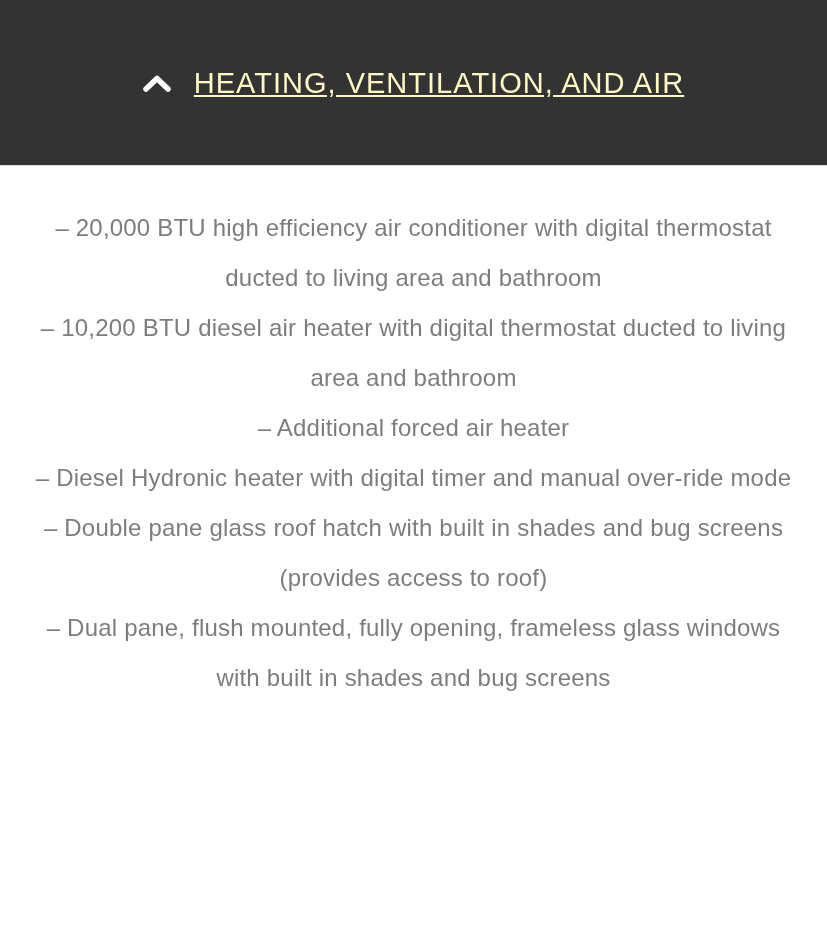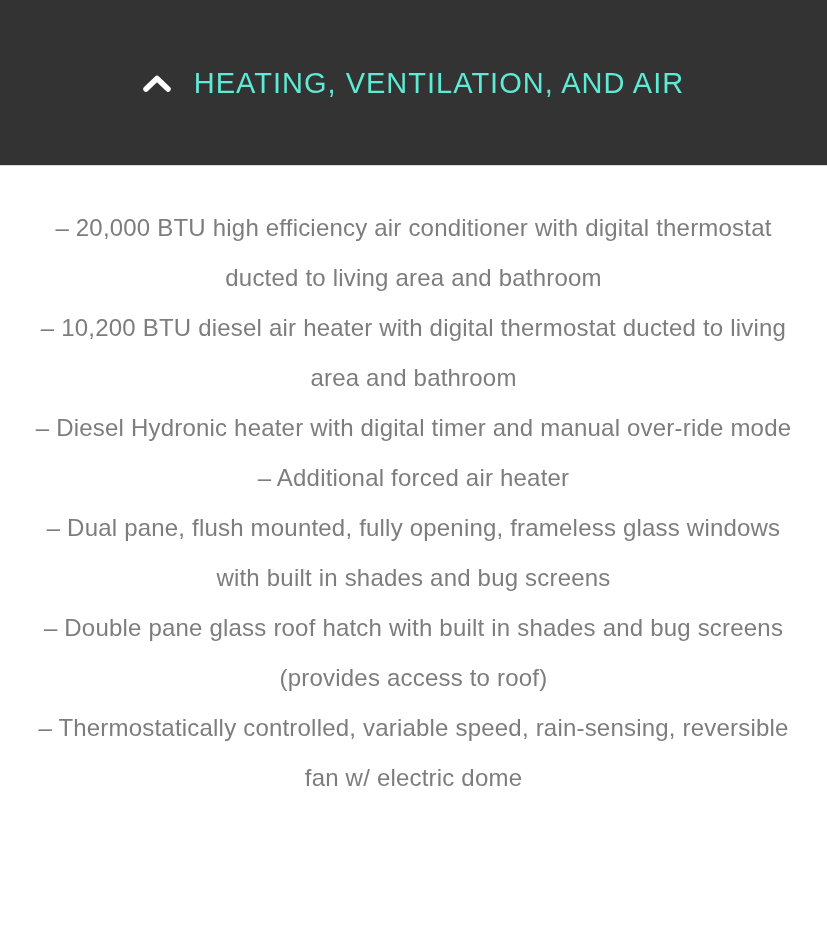--- a/index.html
+++ b/index.html
@@ -36,26 +36,27 @@
     align-items: center;
     gap: 23px;
   }
   .chevron {
     display: inline-flex;
     align-items: center;
     margin-top: 2px;
   }
   .chevron svg { display: block; }
   .header-title-text {
-    color: #5eead4;
+    color: #fef9c3;
     font-size: 29px;
     line-height: 60px;
     letter-spacing: 1px;
     font-weight: 400;
     white-space: nowrap;
+    text-decoration: underline;
   }
   .accordion-body {
     box-sizing: border-box;
     width: 827px;
     padding: 37px 30px 0 30px;
     background: #ffffff;
   }
   .spec-item {
     color: #7d7d7d;
     font-size: 24px;
@@ -77,20 +78,19 @@
           <polyline points="3,15 14,4.5 25,15" fill="none" stroke="#ffffff" stroke-width="5.5" stroke-linecap="round" stroke-linejoin="round"></polyline>
         </svg>
       </span>
       <span class="header-title-text">HEATING, VENTILATION, AND AIR</span>
     </div>
   </div>
 
   <div class="accordion-body">
     <div class="spec-item">– 20,000 BTU high efficiency air conditioner with digital thermostat ducted to living area and bathroom</div>
     <div class="spec-item">– 10,200 BTU diesel air heater with digital thermostat ducted to living area and bathroom</div>
+    <div class="spec-item">– Additional forced air heater</div>
     <div class="spec-item">– Diesel Hydronic heater with digital timer and manual over-ride mode</div>
-    <div class="spec-item">– Additional forced air heater</div>
+    <div class="spec-item">– Double pane glass roof hatch with built in shades and bug screens (provides access to roof)</div>
     <div class="spec-item">– Dual pane, flush mounted, fully opening, frameless glass windows with built in shades and bug screens</div>
-    <div class="spec-item">– Double pane glass roof hatch with built in shades and bug screens (provides access to roof)</div>
-    <div class="spec-item">– Thermostatically controlled, variable speed, rain-sensing, reversible fan w/ electric dome</div>
   </div>
 
 </div>
 
 </body></html>

